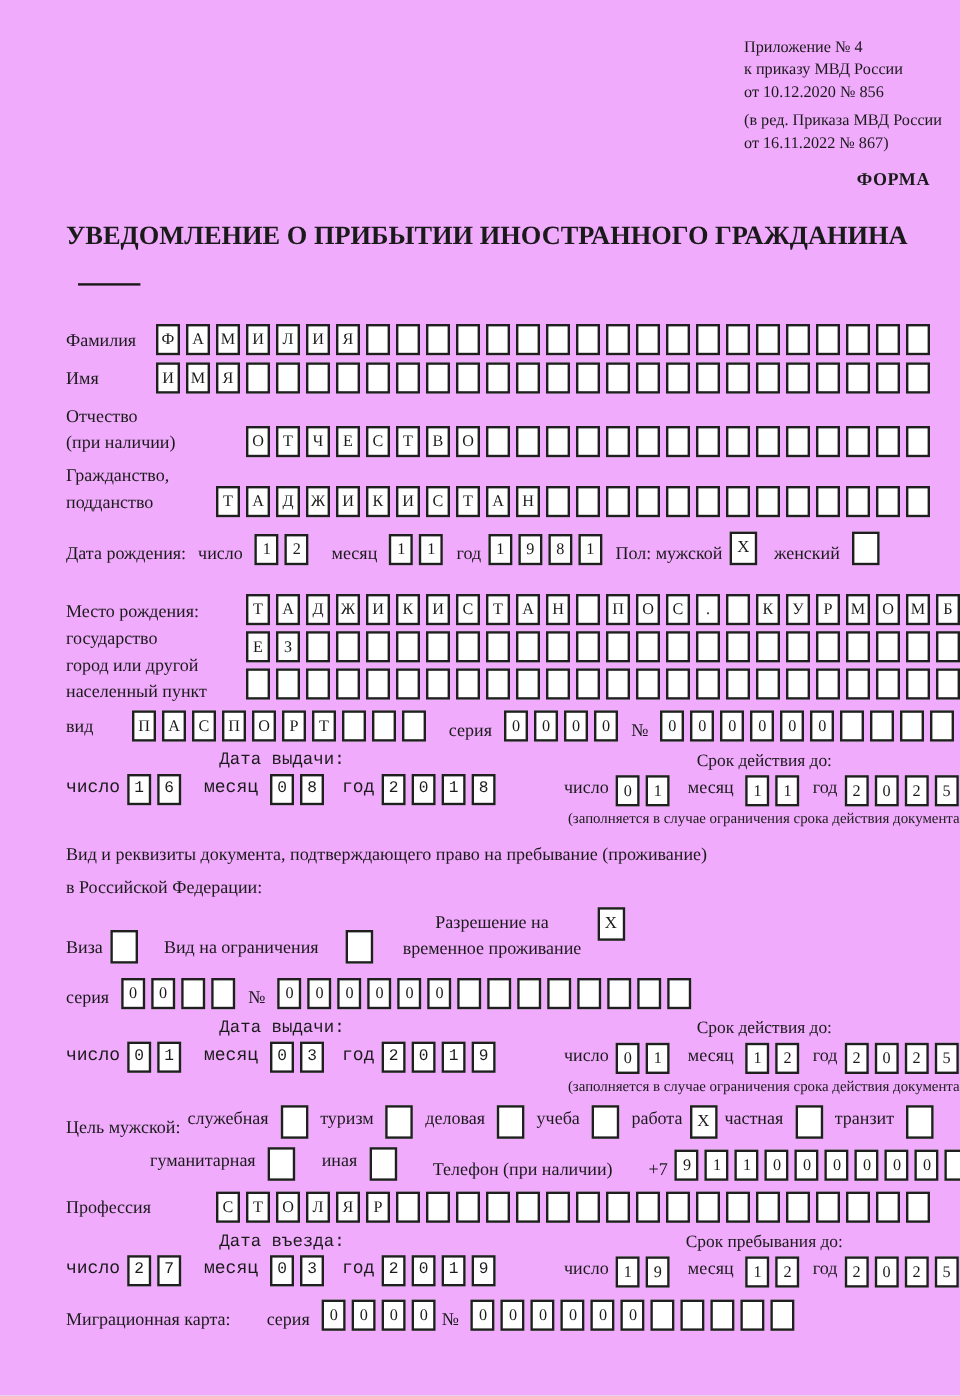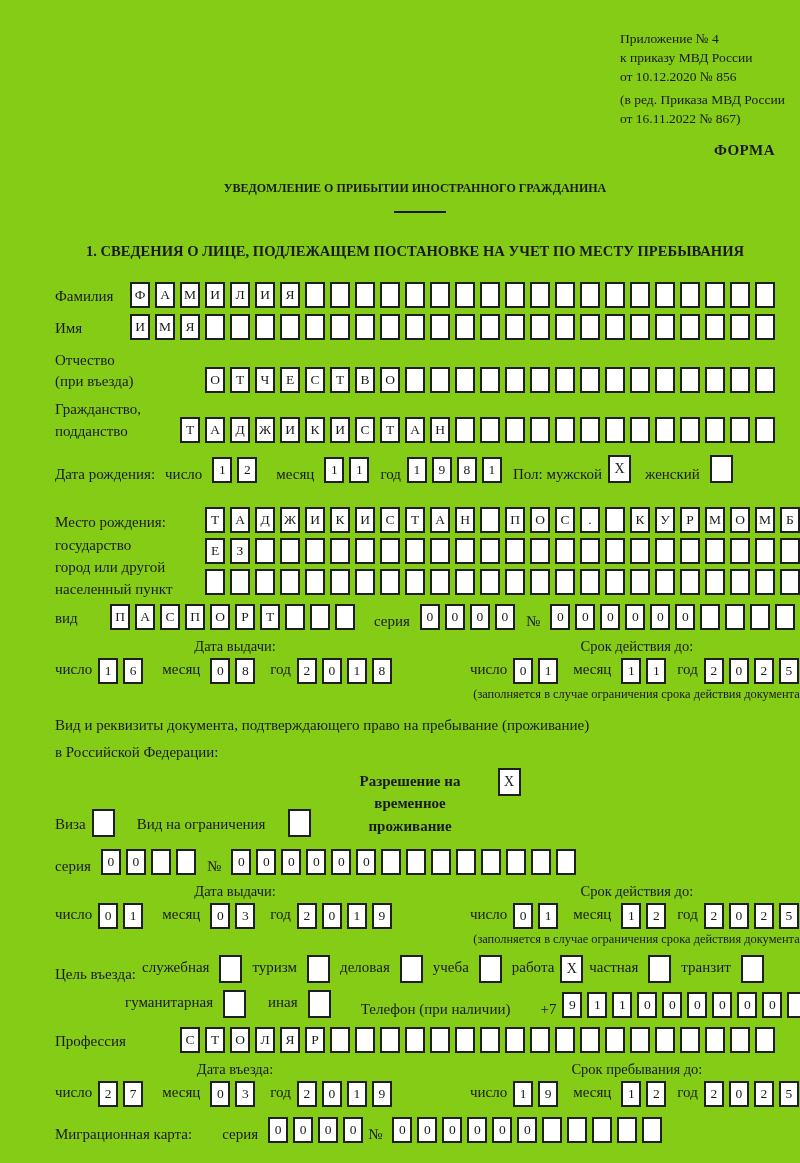--- a/index.html
+++ b/index.html
@@ -1,25 +1,25 @@
 <!DOCTYPE html>
 <html><head>
 <meta charset="utf-8">
 <style>
   html,body{margin:0;padding:0;background:#e9e9e9;}
   .page{
-    width:800px;height:1163px;box-sizing:border-box;background:#84cc16;
+    width:800px;height:1163px;box-sizing:border-box;background:#f0abfc;
     padding:30px 25px 10px 55px;position:relative;overflow:hidden;
     font-family:"Liberation Serif","DejaVu Serif",serif;color:#1a1a1a;font-size:15px;
   }
   .hdr{margin-left:565px;width:180px;font-size:13.5px;line-height:1.4;}
   .hdr div{white-space:nowrap;}
   .hdr .amend{margin-top:4px;}
   .form-label{margin-left:565px;width:155px;text-align:right;font-weight:bold;font-size:15px;margin-top:14px;letter-spacing:.5px;}
-  .title{text-align:center;font-weight:bold;font-size:12px;margin-top:20px;line-height:1.55;}
+  .title{text-align:left;font-weight:bold;font-size:22px;margin-top:20px;line-height:1.55;}
   .blank-line{display:inline-block;width:52px;border-bottom:2px solid #1a1a1a;height:13px;margin-left:10px;}
   .sec-head{margin-top:24px;font-weight:bold;font-size:14.6px;text-align:center;white-space:nowrap;}
 
   .frow{display:flex;align-items:flex-end;margin-top:6px;}
   .flabel{flex:0 0 auto;padding-top:4px;line-height:1.45;}
   .w75{width:75px;} .w125{width:125px;} .w150{width:150px;} .w55{width:55px;}
   .cells{white-space:nowrap;flex:0 0 auto;}
   .cell{display:inline-block;width:16px;height:22px;border:2px solid #1f1f1f;margin-right:5px;
         text-align:center;font-size:13.5px;line-height:22px;vertical-align:top;background:#fff;}
   .checkbox{display:inline-block;width:19px;height:24px;border:2px solid #1f1f1f;text-align:center;
@@ -27,31 +27,31 @@
   .ilabel{padding-top:4px;white-space:nowrap;}
   .gap6{margin-left:6px;} .gap10{margin-left:10px;} .gap14{margin-left:14px;} .gap22{margin-left:22px;} .gap30{margin-left:30px;}
   .mr6{margin-right:6px;} .mr10{margin-right:10px;}
 
   .stackrows .cells{display:block;margin-bottom:5px;}
 
   .center-bold{ text-align:center;font-weight:bold;margin-top:8px;font-size:15px;}
 
   .dualrow{display:flex;margin-top:8px;align-items:flex-start;}
   .dgroup{flex:0 0 auto;}
-  .dg-left{width:360px;}
+  .dg-left{width:360px;font-family:Liberation Mono, monospace;}
   .dg-right{margin-left:55px;}
   .dhead{text-align:center;font-size:14.5px;white-space:nowrap;}
   .dline{display:flex;align-items:flex-start;margin-top:3px;}
   .dline .ilabel{padding-top:3px;}
   .dnote{font-size:12.4px;margin-top:3px;white-space:nowrap;margin-left:-75px;text-align:right;}
 
   .intro{margin-top:10px;line-height:1.8;}
   .opt-group{display:flex;align-items:flex-start;flex:0 0 auto;}
   .optlabel{padding-top:4px;line-height:1.5;}
-  .optlabel.c{text-align:center;padding-top:2px;font-weight:bold;}
+  .optlabel.c{text-align:center;padding-top:2px;}
   .w155{width:155px;} .w170{width:170px;}
 </style>
 </head>
 <body>
 
 <div class="page">
 
   <div class="hdr">
     <div>Приложение № 4</div>
     <div>к приказу МВД России</div>
@@ -59,36 +59,35 @@
     <div class="amend">(в ред. Приказа МВД России</div>
     <div>от 16.11.2022 № 867)</div>
   </div>
   <div class="form-label">ФОРМА</div>
 
   <div class="title">
     <div>УВЕДОМЛЕНИЕ О ПРИБЫТИИ ИНОСТРАННОГО ГРАЖДАНИНА</div>
     <div><span class="blank-line"></span></div>
   </div>
 
-  <div class="sec-head">1. СВЕДЕНИЯ О ЛИЦЕ, ПОДЛЕЖАЩЕМ ПОСТАНОВКЕ НА УЧЕТ ПО МЕСТУ ПРЕБЫВАНИЯ</div>
 
   <div class="frow" style="margin-top:22px;">
     <div class="flabel w75">Фамилия</div>
     <div class="cells"><span class="cell">Ф</span><span class="cell">А</span><span class="cell">М</span><span class="cell">И</span><span class="cell">Л</span><span class="cell">И</span><span class="cell">Я</span><span class="cell"></span><span class="cell"></span><span class="cell"></span><span class="cell"></span><span class="cell"></span><span class="cell"></span><span class="cell"></span><span class="cell"></span><span class="cell"></span><span class="cell"></span><span class="cell"></span><span class="cell"></span><span class="cell"></span><span class="cell"></span><span class="cell"></span><span class="cell"></span><span class="cell"></span><span class="cell"></span><span class="cell"></span></div>
   </div>
 
   <div class="frow">
     <div class="flabel w75">Имя</div>
     <div class="cells"><span class="cell">И</span><span class="cell">М</span><span class="cell">Я</span><span class="cell"></span><span class="cell"></span><span class="cell"></span><span class="cell"></span><span class="cell"></span><span class="cell"></span><span class="cell"></span><span class="cell"></span><span class="cell"></span><span class="cell"></span><span class="cell"></span><span class="cell"></span><span class="cell"></span><span class="cell"></span><span class="cell"></span><span class="cell"></span><span class="cell"></span><span class="cell"></span><span class="cell"></span><span class="cell"></span><span class="cell"></span><span class="cell"></span><span class="cell"></span></div>
   </div>
 
   <div class="frow">
     <div class="flabel w150">
       <div>Отчество</div>
-      <div>(при въезда)</div>
+      <div>(при наличии)</div>
     </div>
     <div class="cells"><span class="cell">О</span><span class="cell">Т</span><span class="cell">Ч</span><span class="cell">Е</span><span class="cell">С</span><span class="cell">Т</span><span class="cell">В</span><span class="cell">О</span><span class="cell"></span><span class="cell"></span><span class="cell"></span><span class="cell"></span><span class="cell"></span><span class="cell"></span><span class="cell"></span><span class="cell"></span><span class="cell"></span><span class="cell"></span><span class="cell"></span><span class="cell"></span><span class="cell"></span><span class="cell"></span><span class="cell"></span></div>
   </div>
 
   <div class="frow" style="margin-top:2px;">
     <div class="flabel w125">
       <div>Гражданство,</div>
       <div>подданство</div>
     </div>
     <div class="cells"><span class="cell">Т</span><span class="cell">А</span><span class="cell">Д</span><span class="cell">Ж</span><span class="cell">И</span><span class="cell">К</span><span class="cell">И</span><span class="cell">С</span><span class="cell">Т</span><span class="cell">А</span><span class="cell">Н</span><span class="cell"></span><span class="cell"></span><span class="cell"></span><span class="cell"></span><span class="cell"></span><span class="cell"></span><span class="cell"></span><span class="cell"></span><span class="cell"></span><span class="cell"></span><span class="cell"></span><span class="cell"></span><span class="cell"></span></div>
@@ -205,21 +204,21 @@
         <div class="ilabel gap10 mr10">месяц</div>
         <div class="cells"><span class="cell">1</span><span class="cell">2</span></div>
         <div class="ilabel gap6 mr6">год</div>
         <div class="cells"><span class="cell">2</span><span class="cell">0</span><span class="cell">2</span><span class="cell">5</span></div>
       </div>
       <div class="dnote">(заполняется в случае ограничения срока действия документа)</div>
     </div>
   </div>
 
   <div class="frow" style="margin-top:8px;">
-    <div class="ilabel mr6">Цель въезда:</div>
+    <div class="ilabel mr6">Цель мужской:</div>
     <div class="opt-group">
         <div class="ilabel mr10">служебная</div>
         <span class="checkbox"></span>
       </div>
     <div class="opt-group gap10">
         <div class="ilabel mr10">туризм</div>
         <span class="checkbox"></span>
       </div>
     <div class="opt-group gap10">
         <div class="ilabel mr10">деловая</div>

